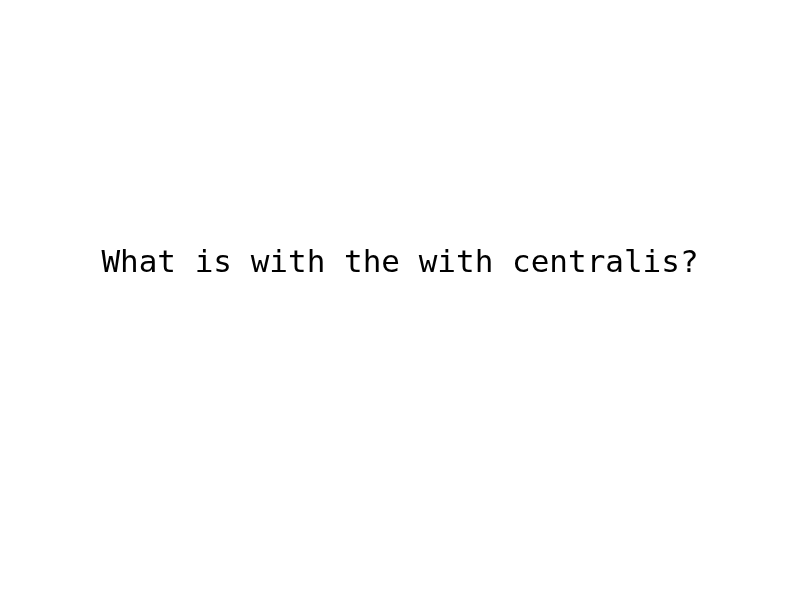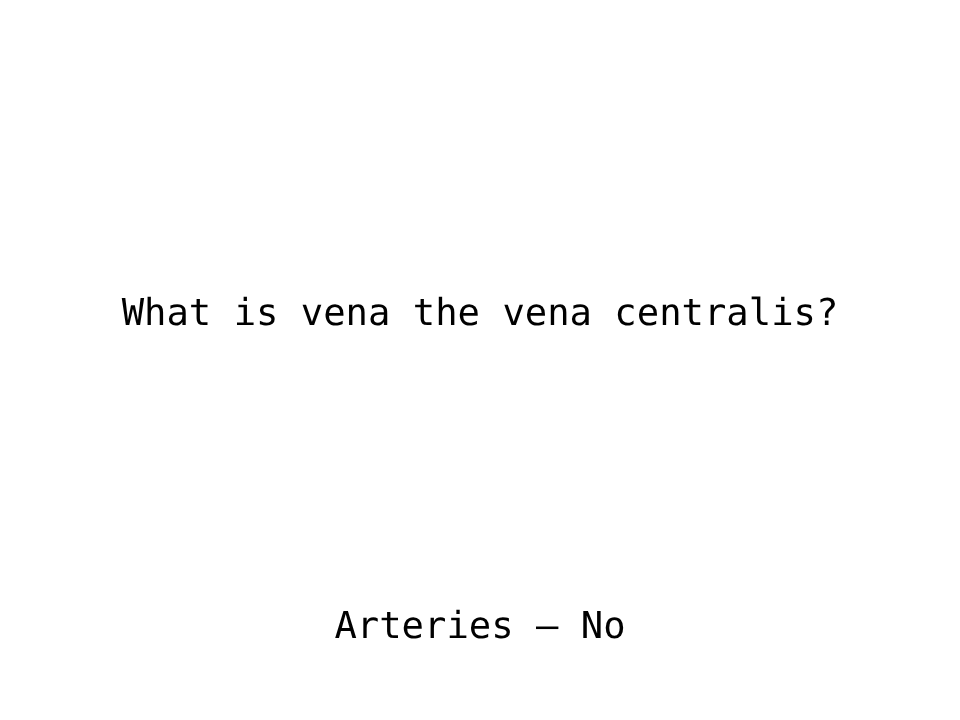--- a/index.html
+++ b/index.html
@@ -33,25 +33,24 @@
     .gap {
       height: 30px;
     }
   </style>
 </head>
 <body>
 
 <div class="page">
   <div class="text-block">
 
-    <div class="line">What is vena the vena centralis?</div>
+    <div class="line">What is with the with centralis?</div>
 
     <div class="gap"></div>
 
-    <div class="line">Arteries – No</div>
     
     
 
     
 
     
 
     
 
     

